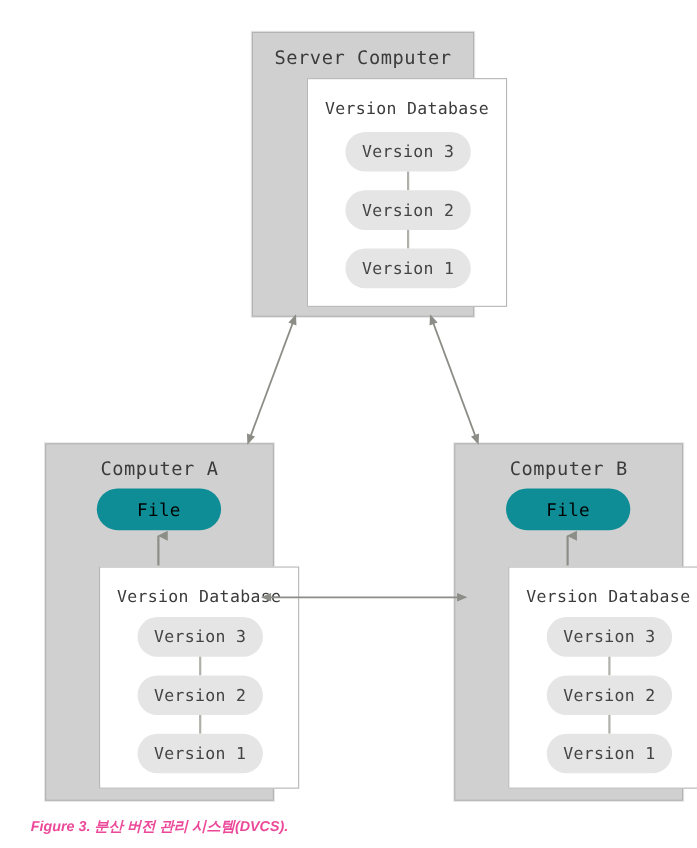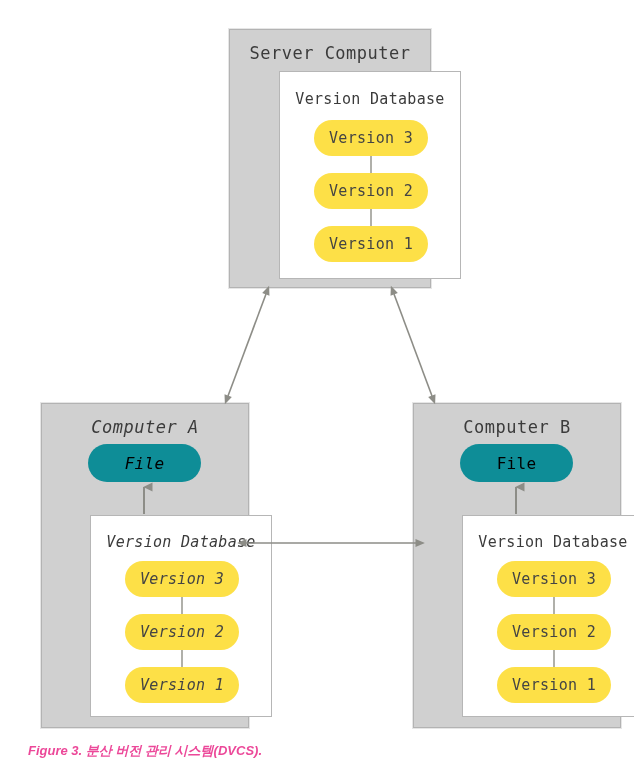--- a/index.html
+++ b/index.html
@@ -56,21 +56,21 @@
     width: 100%;
     text-align: center;
     font-size: 15px;
     color: #3b3b3b;
     letter-spacing: 0.3px;
   }
 
   
   .pill {
     position: absolute;
-    background: #fde047;
+    background: #e5e5e5;
     border-radius: 18px;
     display: flex;
     align-items: center;
     justify-content: center;
     font-size: 15px;
     color: #444444;
     letter-spacing: 0.3px;
     box-sizing: border-box;
   }
   .pill-file {
@@ -129,21 +129,21 @@
         <span>Version 2</span>
       </div>
       <div class="stub" style="left:90px; top:137px; height:17px;"></div>
 
       <div class="pill" style="left:34px; top:154px; width:114px; height:36px;">
         <span>Version 1</span>
       </div>
     </div>
   </div>
 
-  <div class="machine" style="left:25px; top:403px; width:208px; height:325px;font-style:italic;">
+  <div class="machine" style="left:25px; top:403px; width:208px; height:325px;">
     <div class="machine-title" style="top:13px;">Computer A</div>
 
     <div class="pill pill-file" style="left:46px; top:40px; width:113px; height:38px;">
       <span>File</span>
     </div>
 
     <div class="vdb" style="left:9px; top:111px; width:182px; height:202px;">
       <div class="vdb-title" style="top:17px;">Version Database</div>
 
       <div class="pill" style="left:34px; top:45px; width:114px; height:36px;">

